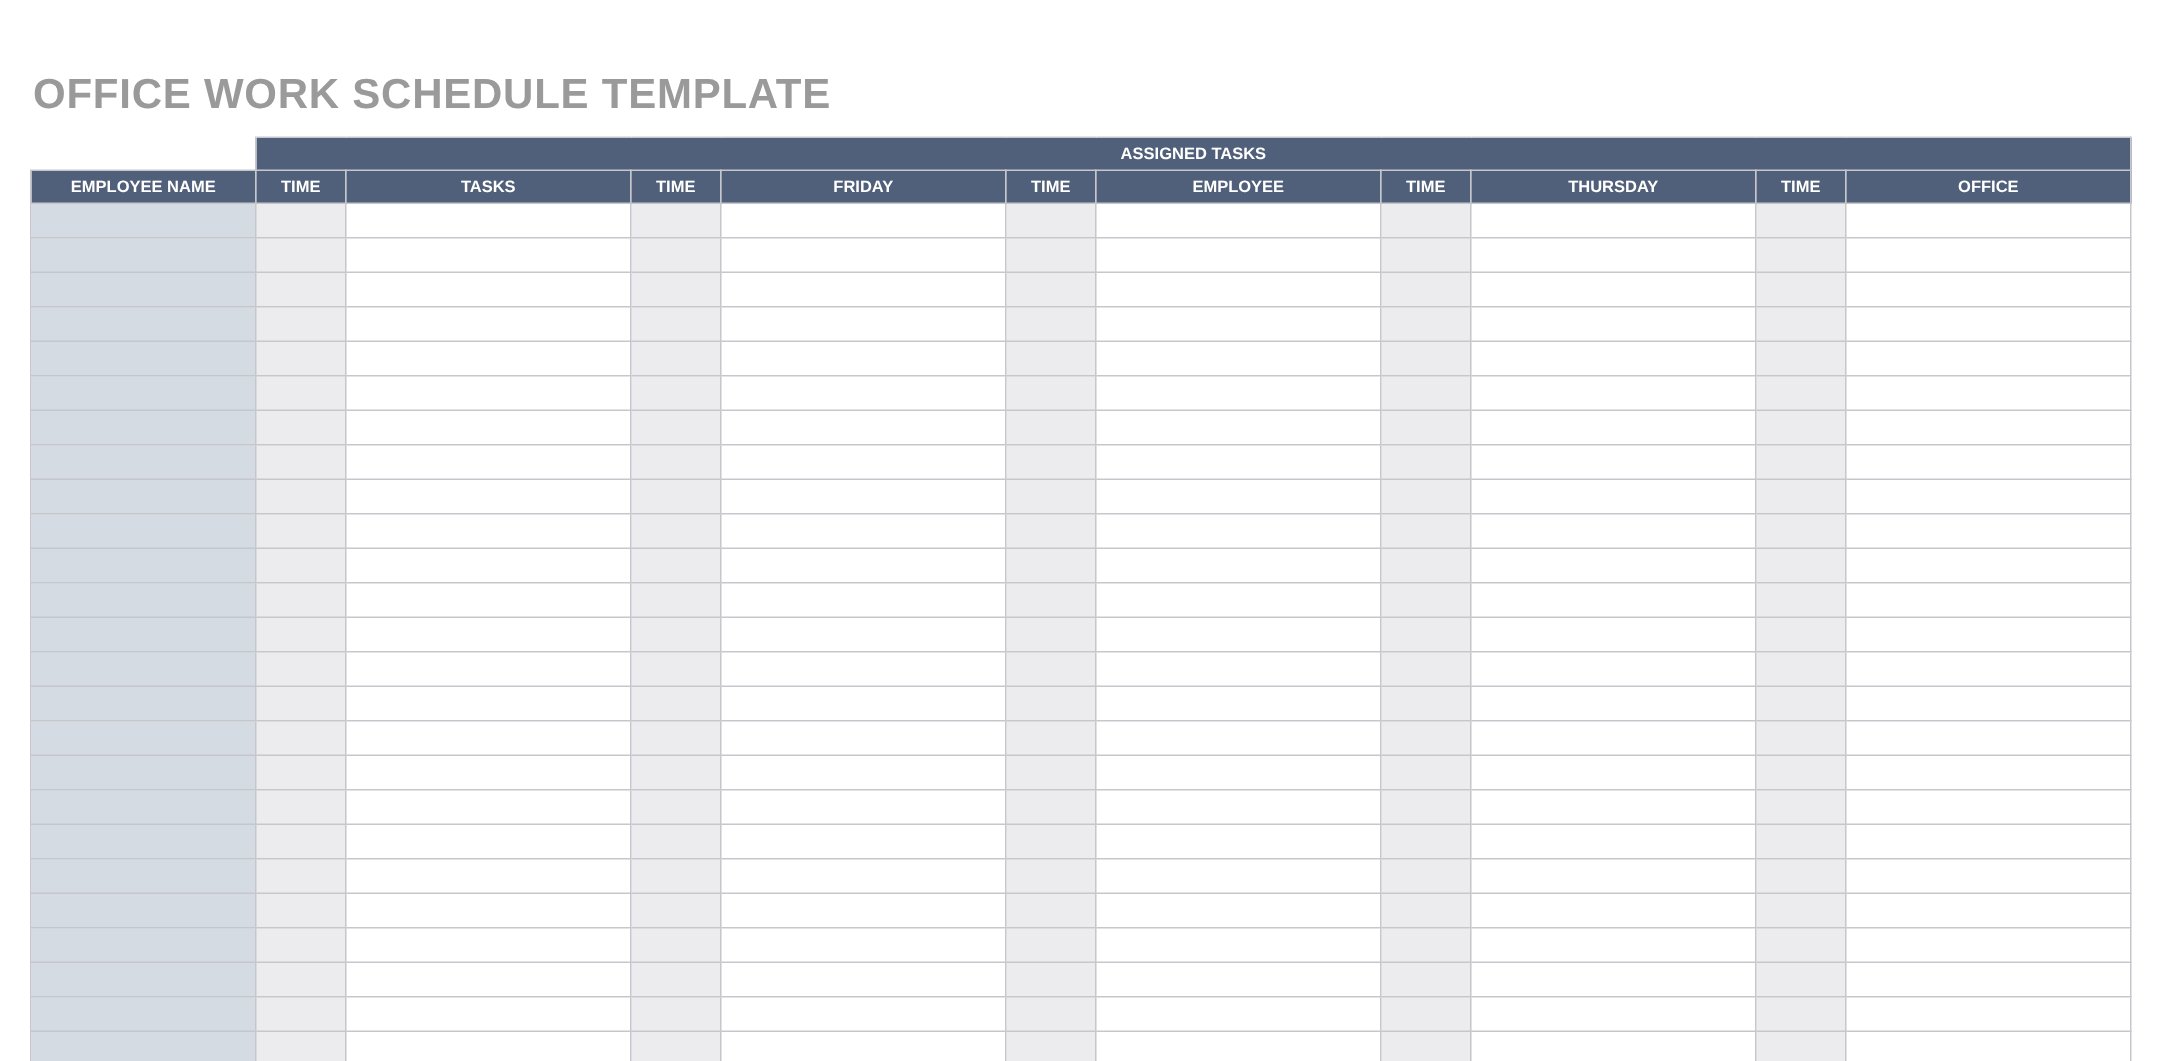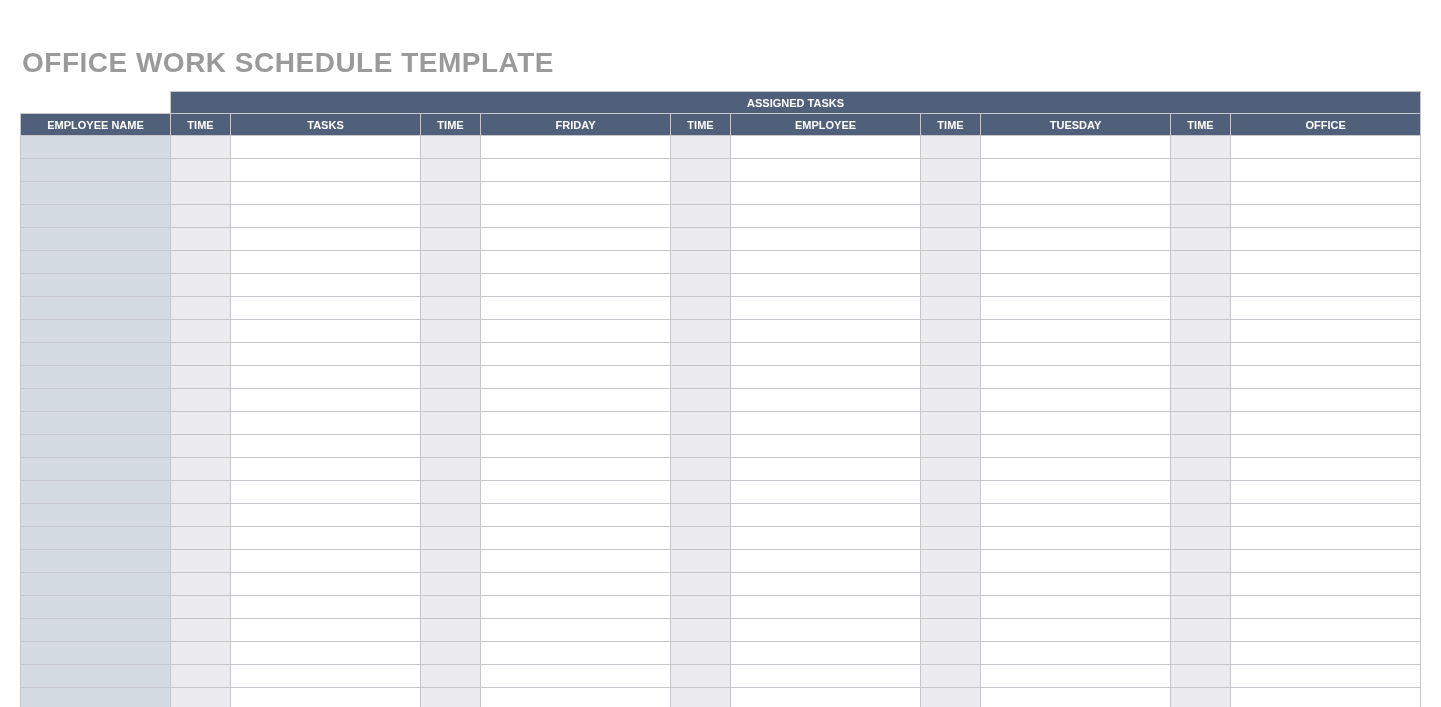--- a/index.html
+++ b/index.html
@@ -81,21 +81,21 @@
     </tr>
     <tr>
       <th class="hdr-dark">EMPLOYEE NAME</th>
       <th class="hdr-dark">TIME</th>
       <th class="hdr-dark">TASKS</th>
       <th class="hdr-dark">TIME</th>
       <th class="hdr-dark">FRIDAY</th>
       <th class="hdr-dark">TIME</th>
       <th class="hdr-dark">EMPLOYEE</th>
       <th class="hdr-dark">TIME</th>
-      <th class="hdr-dark">TUESDAY</th>
+      <th class="hdr-dark">THURSDAY</th>
       <th class="hdr-dark">TIME</th>
       <th class="hdr-dark">OFFICE</th>
     </tr>
   </thead>
   <tbody id="schedule-body">
   <tr>
         <td class="cell-emp"></td>
         <td class="cell-time"></td>
         <td class="cell-day"></td>
         <td class="cell-time"></td>

